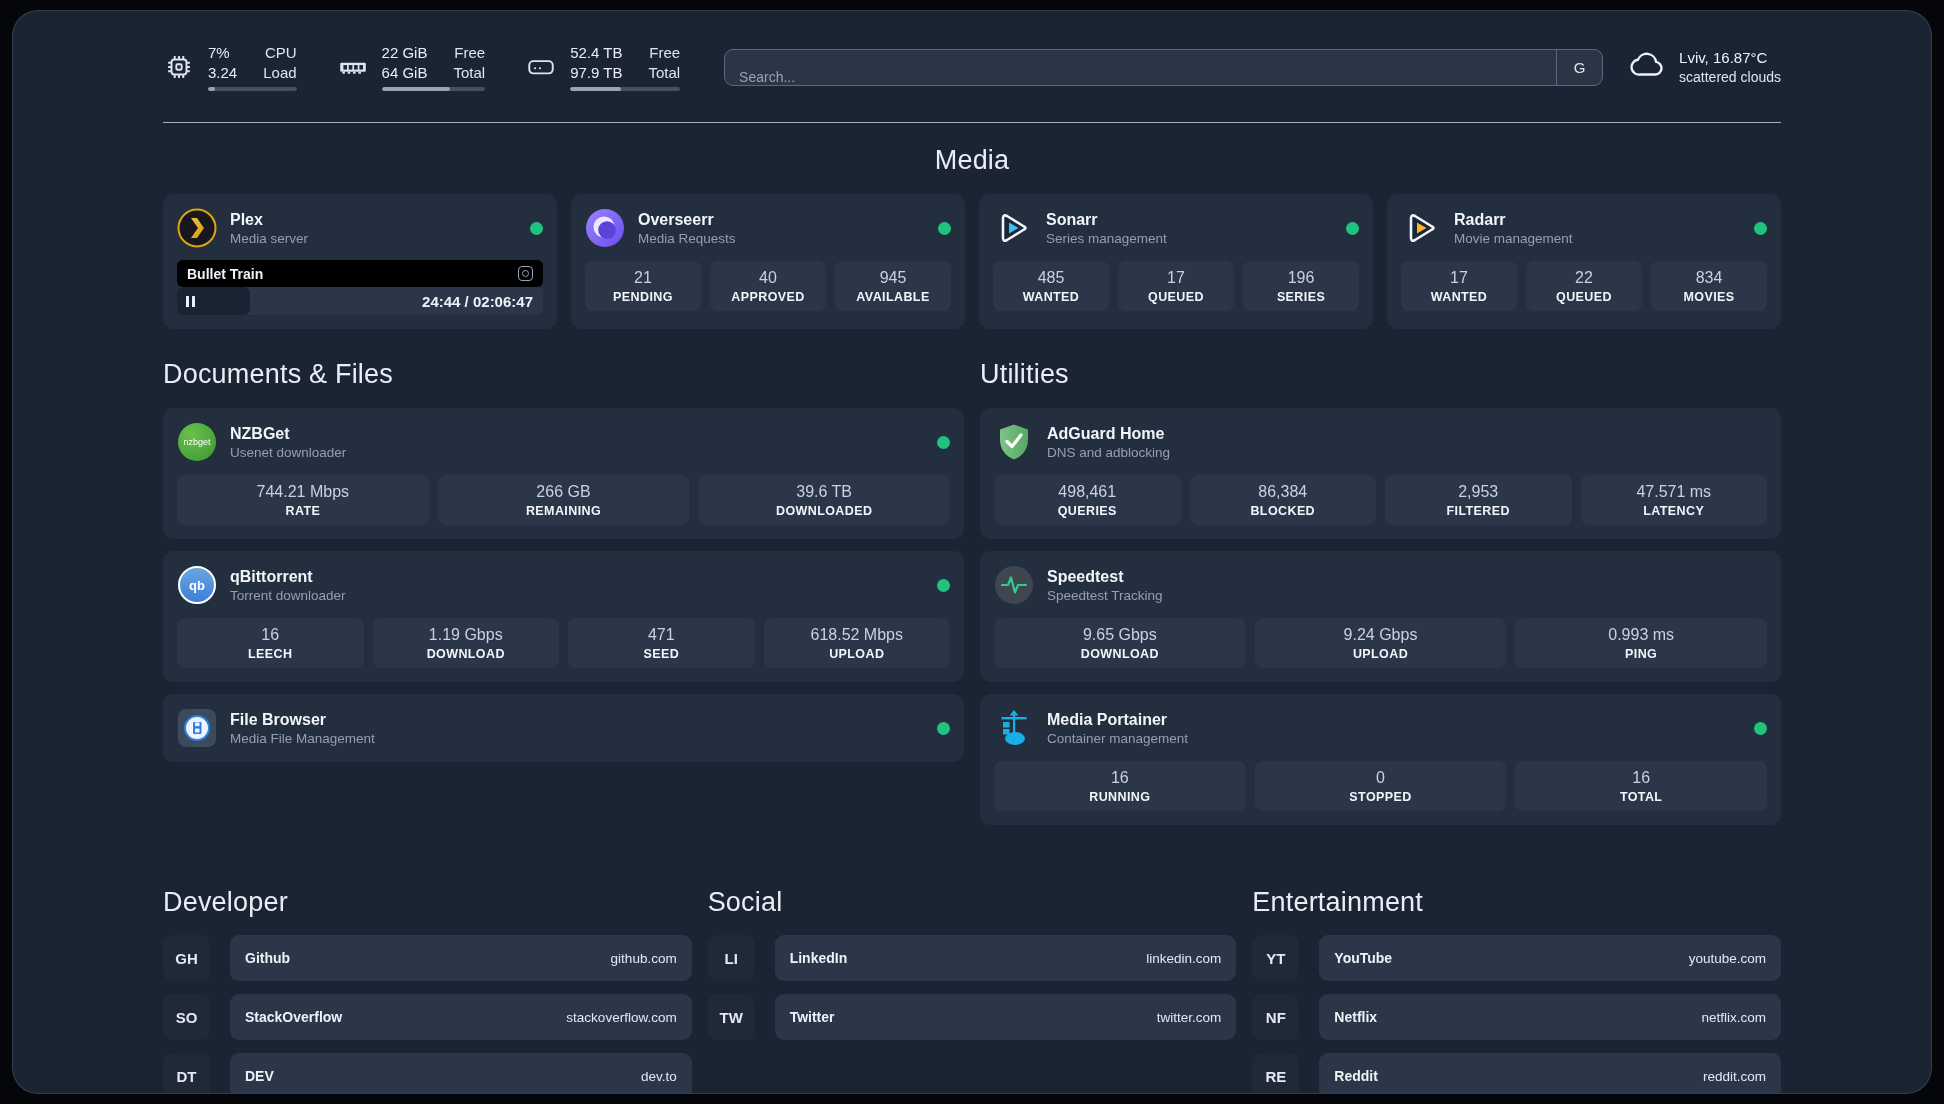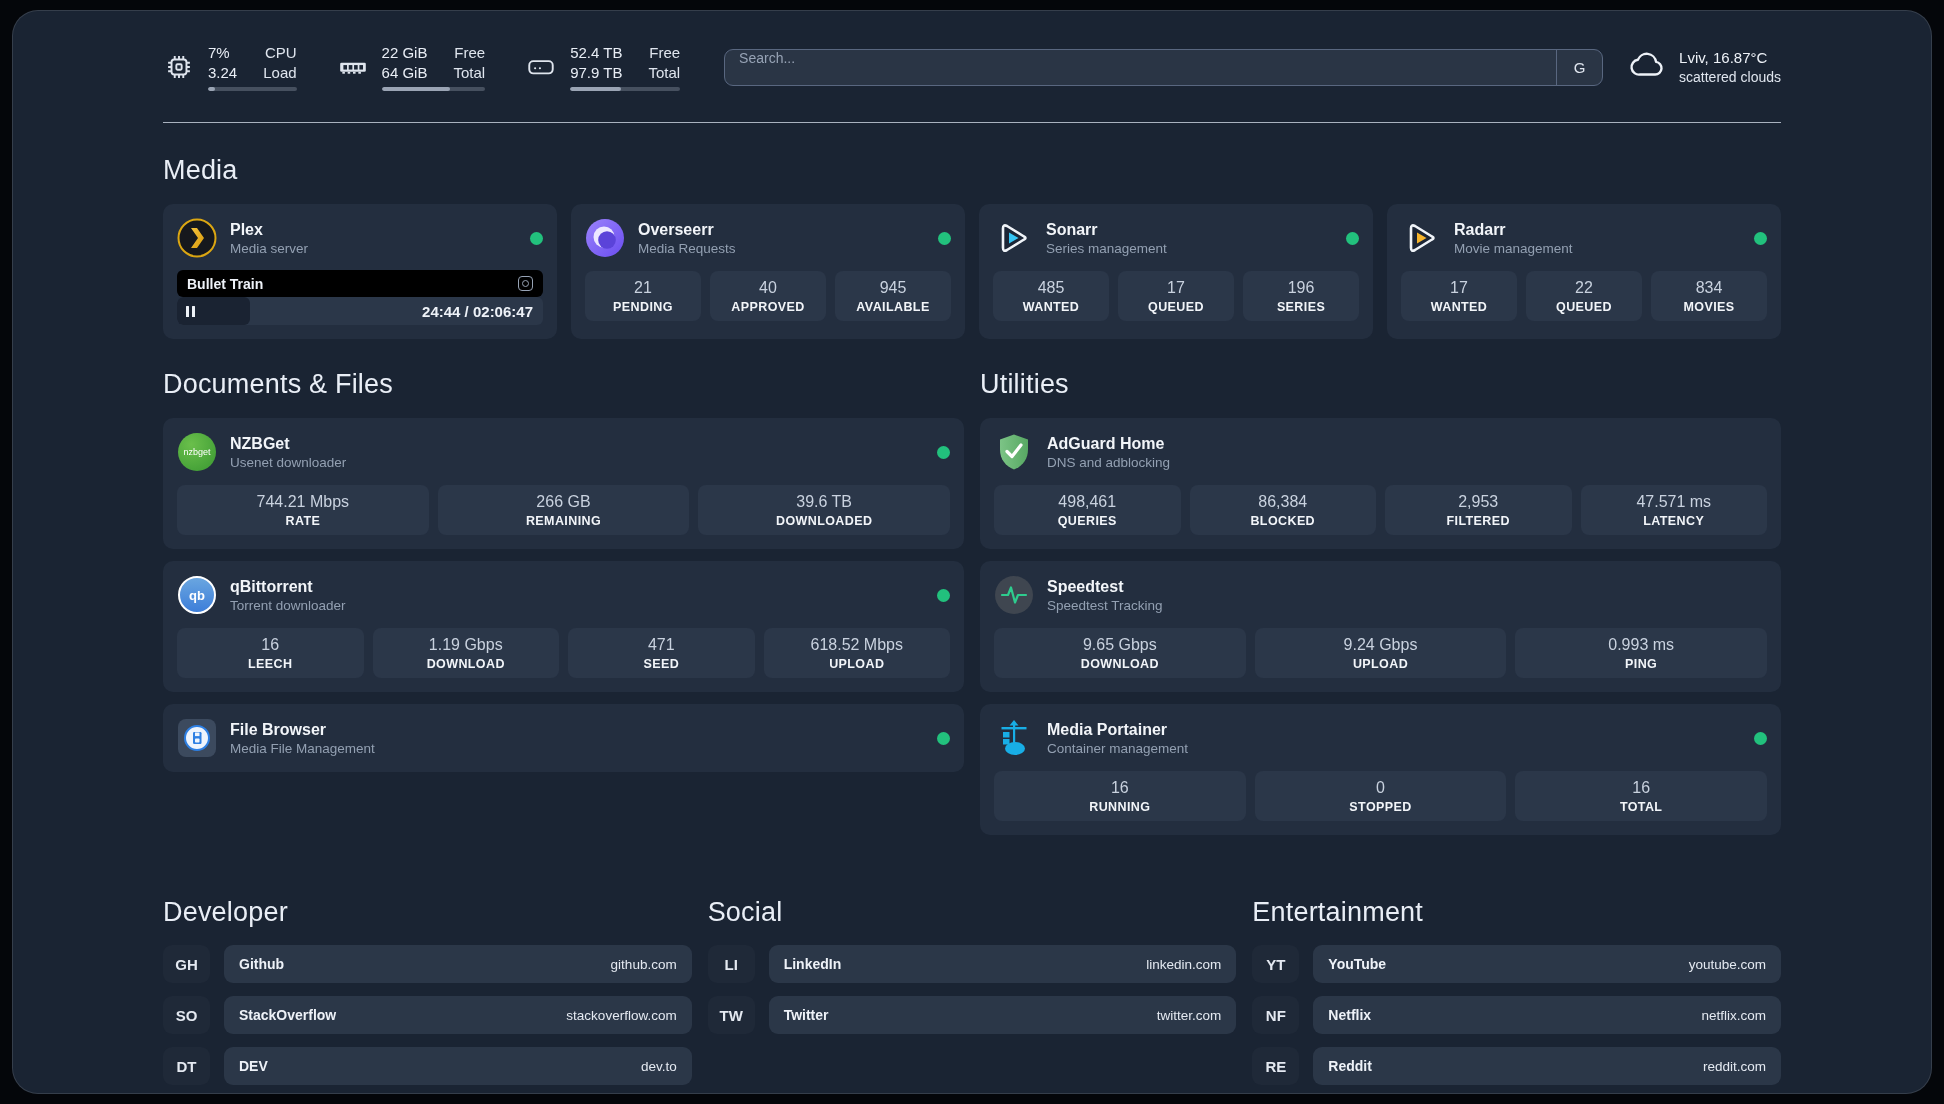--- a/index.html
+++ b/index.html
@@ -17,41 +17,41 @@
   .sysstat { display:flex; gap:13px; align-items:center; }
   .sysstat svg { display:block; }
   .sysstat .txtwrap { display:flex; flex-direction:column; }
   .sysstat .cols { display:flex; gap:26px; font-size:15px; color:#e9eef6; line-height:1.32; }
   .sysstat .col-vals { text-align:left; }
   .sysstat .col-labs { text-align:right; color:#dfe5ee; }
   .sysbar { margin-top:5px; height:4px; border-radius:2px; background:#46505f; overflow:hidden; }
   .sysbar > div { height:100%; border-radius:2px; background:#9aa4b4; }
 
   .searchbox {
-    flex:1; margin-left:44px; height:37px; display:flex; align-items:flex-start;
+    flex:1; margin-left:44px; height:37px; display:flex; align-items:flex-end;
     background:#2a3545; border:1px solid #5a6congo780; border:1px solid #596780;
     border-radius:9px; overflow:hidden;
   }
   .searchbox input {
     flex:1; background:transparent; border:none; outline:none; color:#dfe5ee;
     font-size:14px; padding:0 14px; font-family:"Liberation Sans", sans-serif;
   }
   .searchbox input::placeholder { color:#97a3b5; }
   .search-g {
     width:46px; align-self:stretch; display:flex; align-items:center; justify-content:center;
     border-left:1px solid #596780; color:#dfe5ee; font-size:15px; cursor:pointer;
   }
   .weather { display:flex; align-items:center; gap:12px; margin-left:26px; }
   .weather .wtxt { font-size:15px; color:#eef2f8; line-height:1.4; }
   .weather .wtxt .cond { font-size:14px; color:#dfe5ee; }
   .divider { margin-top:27px; height:1px; background:#c3cbd8; opacity:.85; }
 
   
   .section-title { font-size:27px; font-weight:500; color:#e9eef6; letter-spacing:.2px; }
-  .media-title { margin-top:32px; }
+  .media-title { margin-top:22px;text-align:center; }
   .media-grid { margin-top:18px; display:grid; grid-template-columns:repeat(4,1fr); gap:14px; }
 
   .card { background:#232e3f; border-radius:10px; padding:14px; cursor:pointer; }
   .card-head { display:flex; align-items:center; gap:13px; }
   .logo { width:40px; height:40px; flex:0 0 40px; }
   .logo svg { width:40px; height:40px; display:block; }
   .card-name { font-size:16px; font-weight:700; color:#f2f5f9; }
   .card-sub { font-size:13.5px; color:#93a0b2; margin-top:2px; }
   .dot { width:13px; height:13px; border-radius:50%; background:#22c17d; margin-left:auto; align-self:center; }
 
@@ -76,21 +76,21 @@
   .prog-time { position:absolute; right:10px; top:0; bottom:0; display:flex; align-items:center;
     font-size:15px; font-weight:700; color:#eef2f8; }
 
   
   .mid-grid { margin-top:30px; display:grid; grid-template-columns:1fr 1fr; gap:16px; align-items:start; }
   .col-stack { display:flex; flex-direction:column; gap:12px; margin-top:18px; }
 
   
   .links-grid { margin-top:62px; display:grid; grid-template-columns:1fr 1fr 1fr; gap:16px; align-items:start; }
   .link-rows { margin-top:17px; display:flex; flex-direction:column; gap:13px; }
-  .link-row { display:flex; gap:14px; height:38px; cursor:pointer;justify-content:flex-end; }
+  .link-row { display:flex; gap:20px; height:46px; cursor:pointer;justify-content:flex-end; }
   .link-abbr { width:47px; flex:0 0 47px; background:#1f2938; border-radius:9px; display:flex;
     align-items:center; justify-content:center; font-size:15px; font-weight:700; color:#e4e9f1; }
   .link-pill { flex:1; background:#2b3748; border-radius:9px; display:flex; align-items:center;
     justify-content:space-between; padding:0 15px; }
   .link-name { font-size:14px; font-weight:700; color:#eef2f8; }
   .link-url { font-size:13.5px; color:#e4e9f1; }
 </style>
 </head>
 <body>
 

